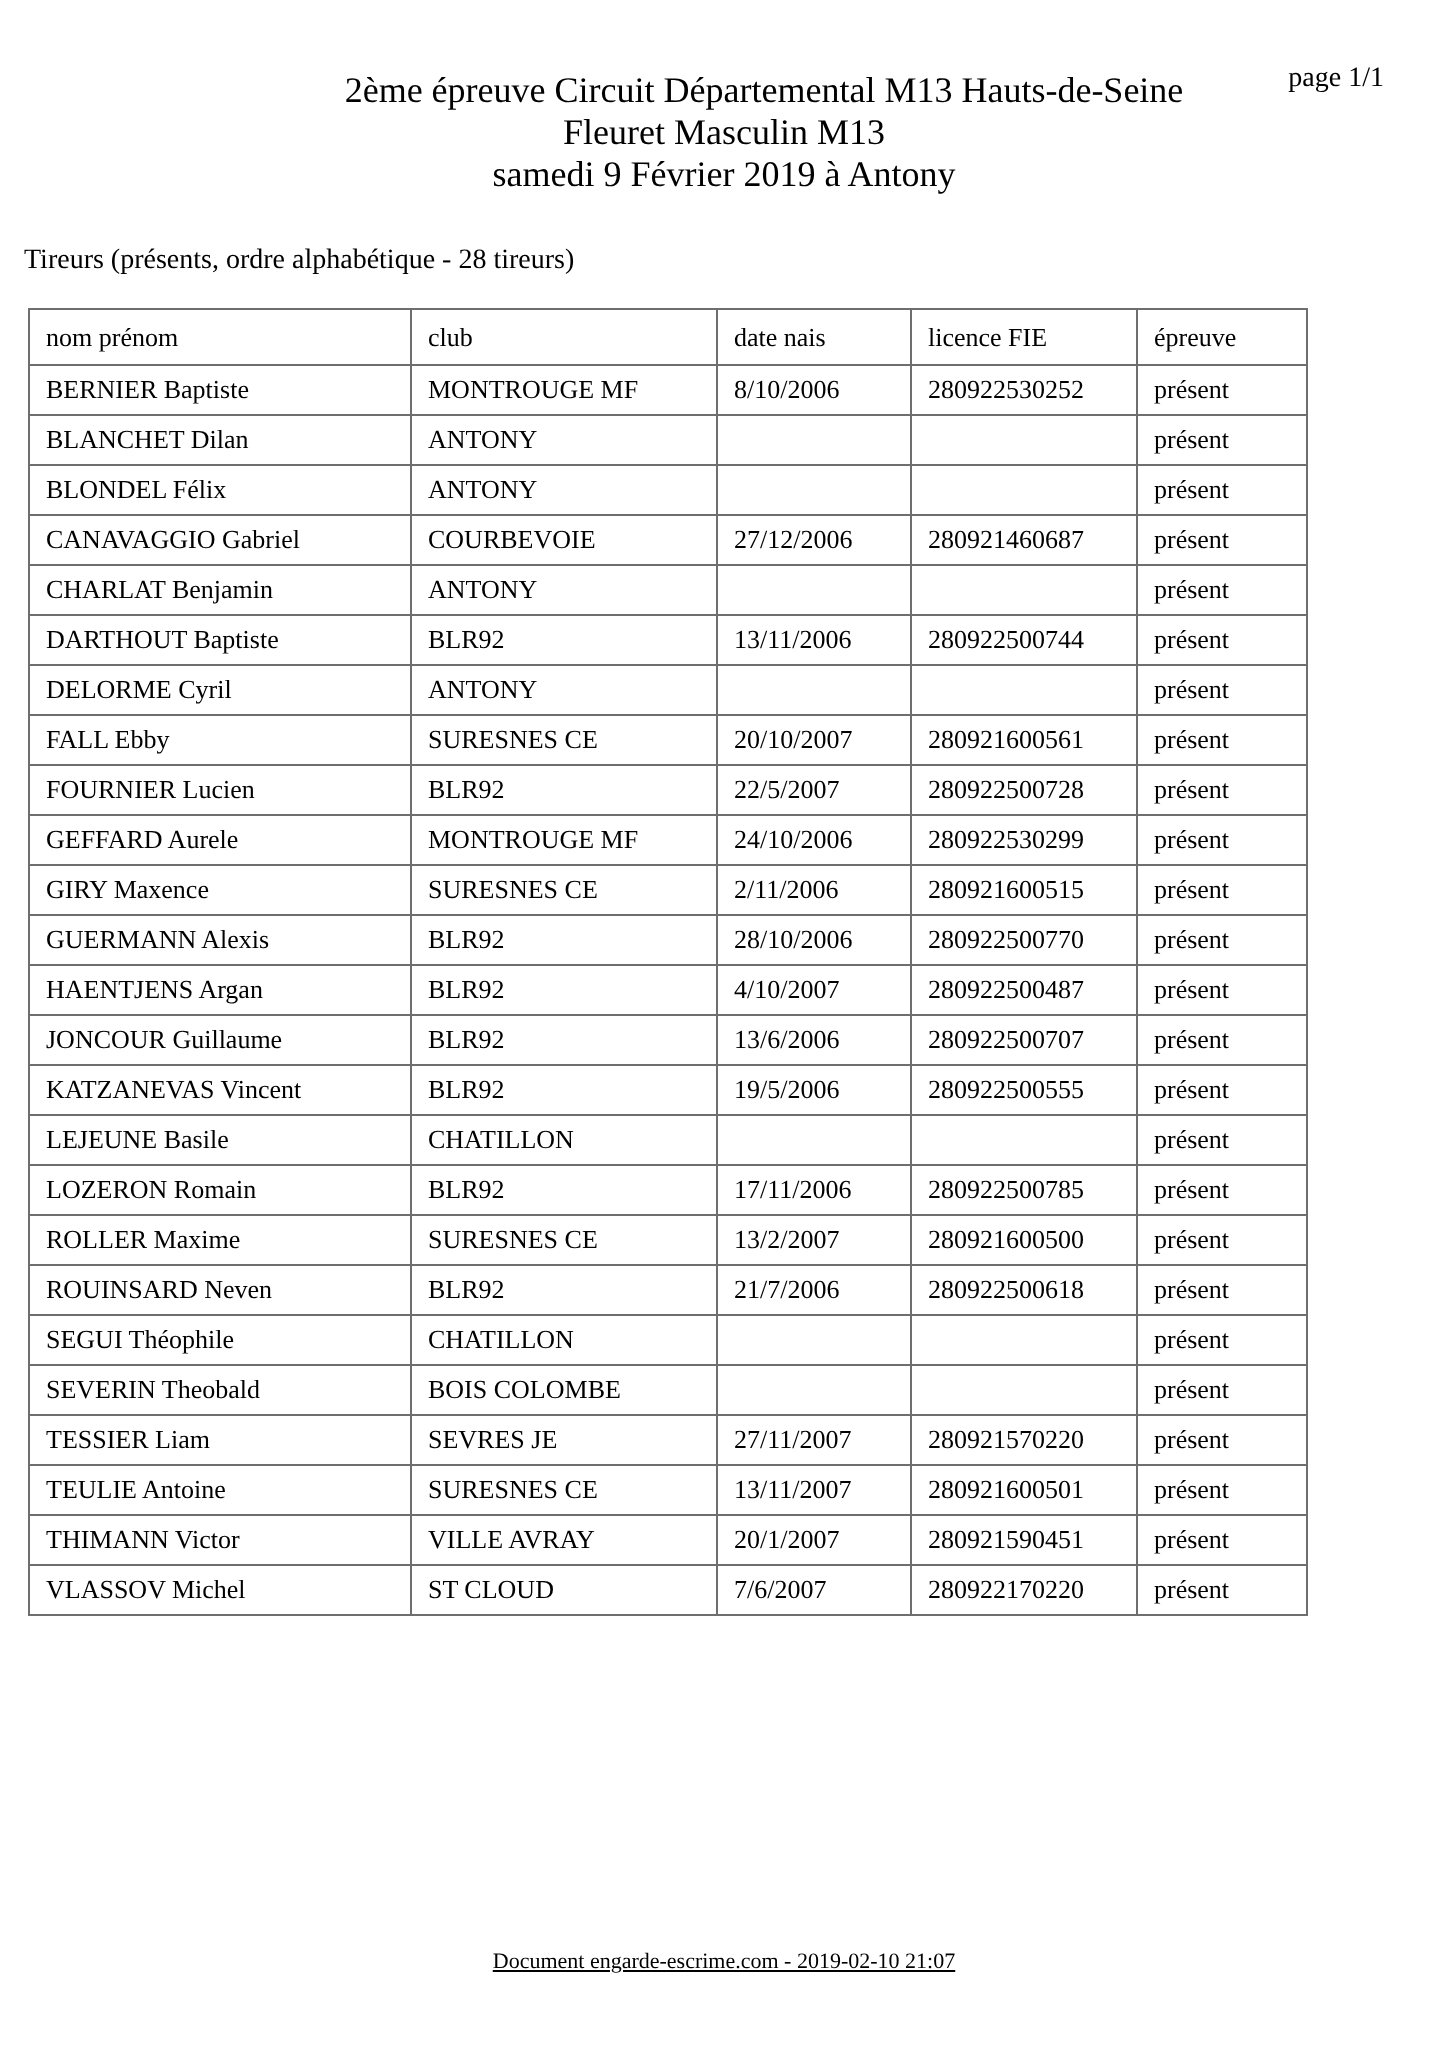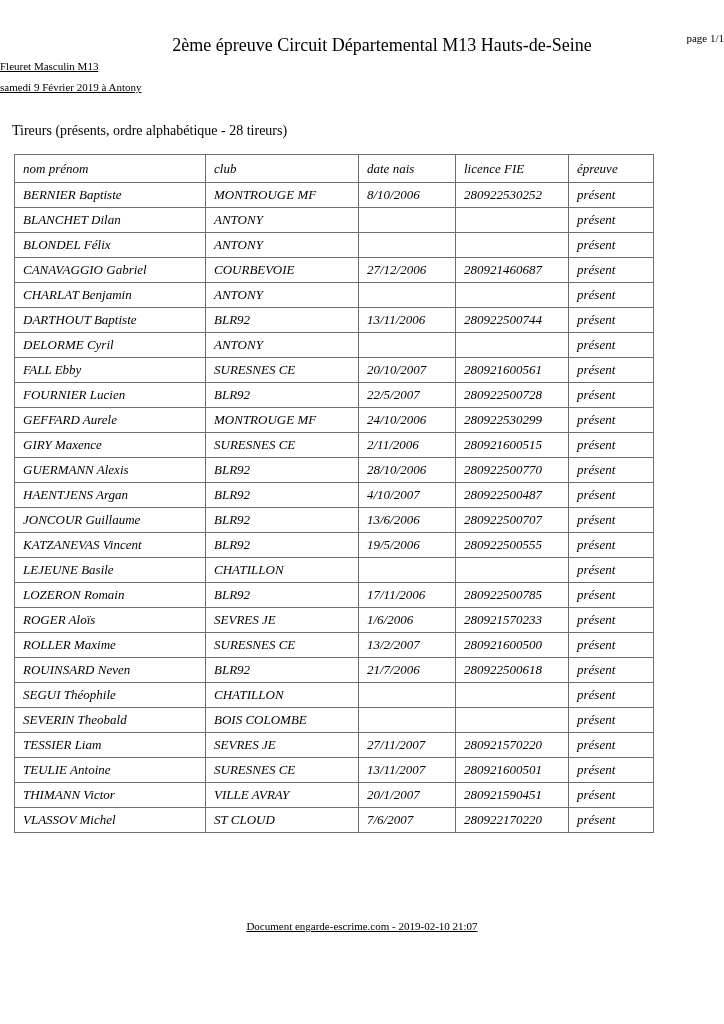--- a/index.html
+++ b/index.html
@@ -15,41 +15,39 @@
   .page-header { position: relative; padding-top: 34px; }
   .doc-title {
     text-align: center;
     font-size: 18px;
     font-weight: normal;
     line-height: 22px;
     padding-left: 40px;
   }
   .page-indicator {
     position: absolute;
-    top: 32px; right: 0;
-    font-size: 11px;
+    top: 32px; right: 32px;
+    font-size: 14px;
   }
   .doc-subtitle, .doc-dateline {
-    text-align: left;
-    font-size: 11px;
+    text-align: center;
+    font-size: 18px;
     line-height: 21px;
-    text-decoration: underline;
   }
 
   .section-label {
     margin: 25px 0 0 12px;
     font-size: 14px;
   }
 
   table.fencers {
     border-collapse: collapse;
     margin: 15px 0 0 14px;
     table-layout: fixed;
     width: 639px;
-    font-style: italic;
   }
   table.fencers th, table.fencers td {
     border: 1px solid #6e6e6e;
     font-size: 13px;
     font-weight: normal;
     text-align: left;
     padding: 0 8px;
     overflow: hidden;
     white-space: nowrap;
     vertical-align: middle;
@@ -58,21 +56,21 @@
   table.fencers td { height: 25px; }
   .col-name    { width: 191px; }
   .col-club    { width: 153px; }
   .col-date    { width: 97px;  }
   .col-licence { width: 113px; }
   .col-pres    { width: 85px;  }
   th.num, td.num { text-align: right; }
 
   .doc-footer {
     position: absolute;
-    left: 0; top: 920px;
+    left: 0; top: 975px;
     width: 724px;
     text-align: center;
     font-size: 11px;
     text-decoration: underline;
   }
 </style>
 </head>
 <body>
 
 <div class="page">
@@ -217,27 +215,20 @@
       <td>présent</td>
     </tr>
         <tr>
       <td>LOZERON Romain</td>
       <td>BLR92</td>
       <td class="num">17/11/2006</td>
       <td>280922500785</td>
       <td>présent</td>
     </tr>
         <tr>
-      <td>ROGER Aloïs</td>
-      <td>SEVRES JE</td>
-      <td class="num">1/6/2006</td>
-      <td>280921570233</td>
-      <td>présent</td>
-    </tr>
-        <tr>
       <td>ROLLER Maxime</td>
       <td>SURESNES CE</td>
       <td class="num">13/2/2007</td>
       <td>280921600500</td>
       <td>présent</td>
     </tr>
         <tr>
       <td>ROUINSARD Neven</td>
       <td>BLR92</td>
       <td class="num">21/7/2006</td>

